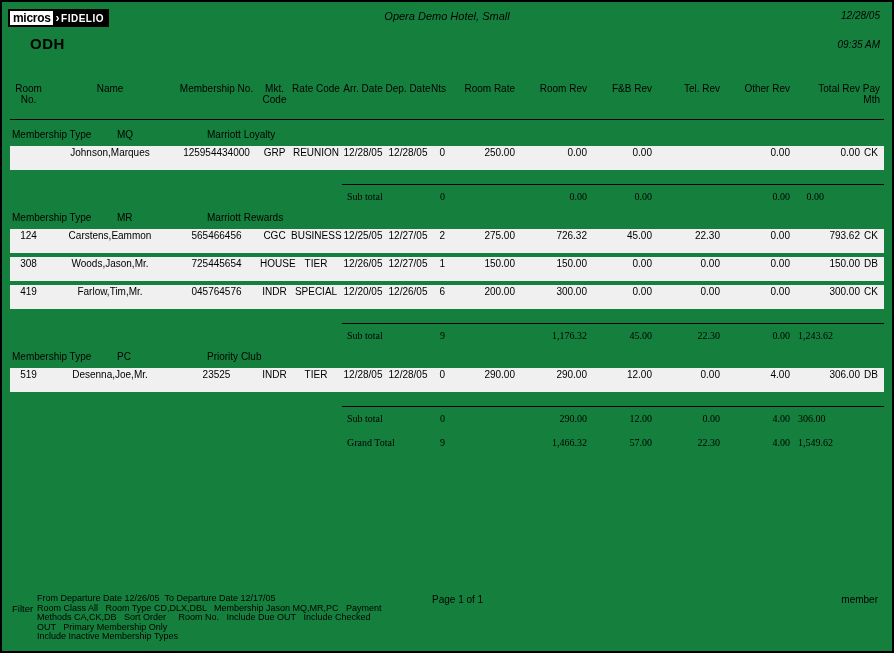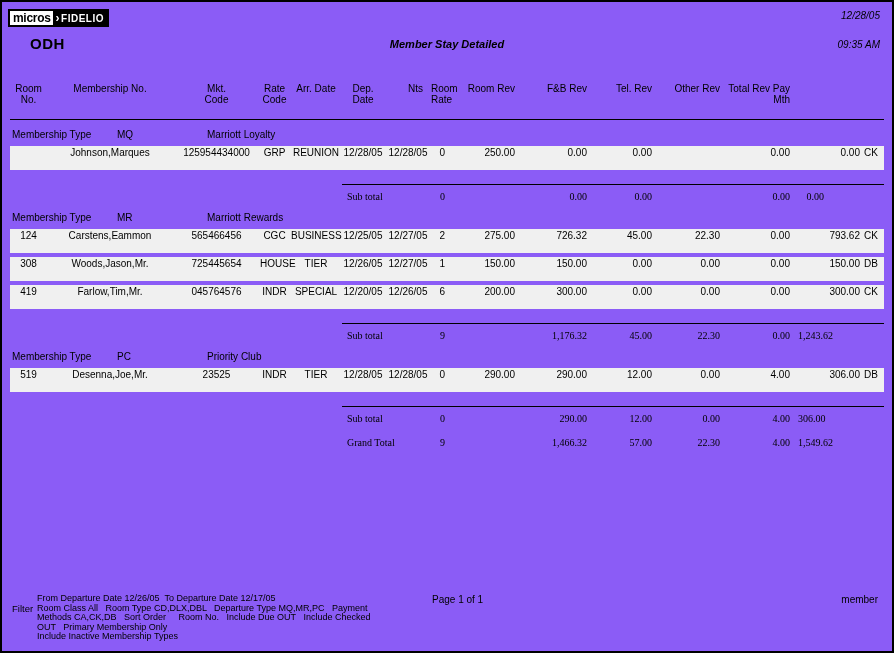--- a/index.html
+++ b/index.html
@@ -1,19 +1,19 @@
 <!DOCTYPE html>
 <html><head>
 <meta charset="utf-8">
 <style>
   html,body{margin:0;padding:0;background:#888;}
   .page{
     position:relative;
     width:894px;height:653px;
-    background:#8b5cf6;
+    background:#15803d;
     border:2px solid #000;
     box-sizing:border-box;
     font-family:"Liberation Sans", sans-serif;
     color:#000;
     overflow:hidden;
   }
   
   .logo{position:absolute;left:6px;top:7px;display:flex;align-items:stretch;height:18px;}
   .logo .micros{
     background:#fff;border:2px solid #000;color:#000;
@@ -69,29 +69,30 @@
 <div class="page">
 
   <div class="logo">
     <span class="micros">micros</span>
     <span class="fidelio">
         <span class="arrow">›</span>
         <span>FIDELIO</span>
       </span>
   </div>
   <div class="prop-code">ODH</div>
-  <div class="report-title">Member Stay Detailed</div>
+  <div class="hotel-name">Opera Demo Hotel, Small</div>
   <div class="rpt-date">12/28/05</div>
   <div class="rpt-time">09:35 AM</div>
 
   <div class="table">
 
     <div class="row thead">
       <div class="c txt">Room
 No.</div>
+      <div class="c txt">Name</div>
       <div class="c txt">Membership No.</div>
       <div class="c txt">Mkt.
 Code</div>
       <div class="c txt">Rate Code</div>
       <div class="c txt">Arr. Date</div>
       <div class="c txt">Dep. Date</div>
       <div class="c num">Nts</div>
       <div class="c num">Room Rate</div>
       <div class="c num">Room Rev</div>
       <div class="c num">F&amp;B Rev</div>
@@ -265,21 +266,21 @@
       <div class="c num">4.00</div>
       <div class="c num subval">1,549.62</div>
     </div>
 
   </div>
 
   <div class="footer">
     <div class="filter-label">Filter</div>
     <div class="filter-lines">
       <div>From Departure Date 12/26/05  To Departure Date 12/17/05</div>
-      <div>Room Class All   Room Type CD,DLX,DBL   Departure Type MQ,MR,PC   Payment</div>
+      <div>Room Class All   Room Type CD,DLX,DBL   Membership Jason MQ,MR,PC   Payment</div>
       <div>Methods CA,CK,DB   Sort Order     Room No.   Include Due OUT   Include Checked</div>
       <div>OUT   Primary Membership Only</div>
       <div>Include Inactive Membership Types</div>
     </div>
     <div class="page-ind">Page 1 of 1</div>
     <div class="report-id">member</div>
   </div>
 
 </div>
 

